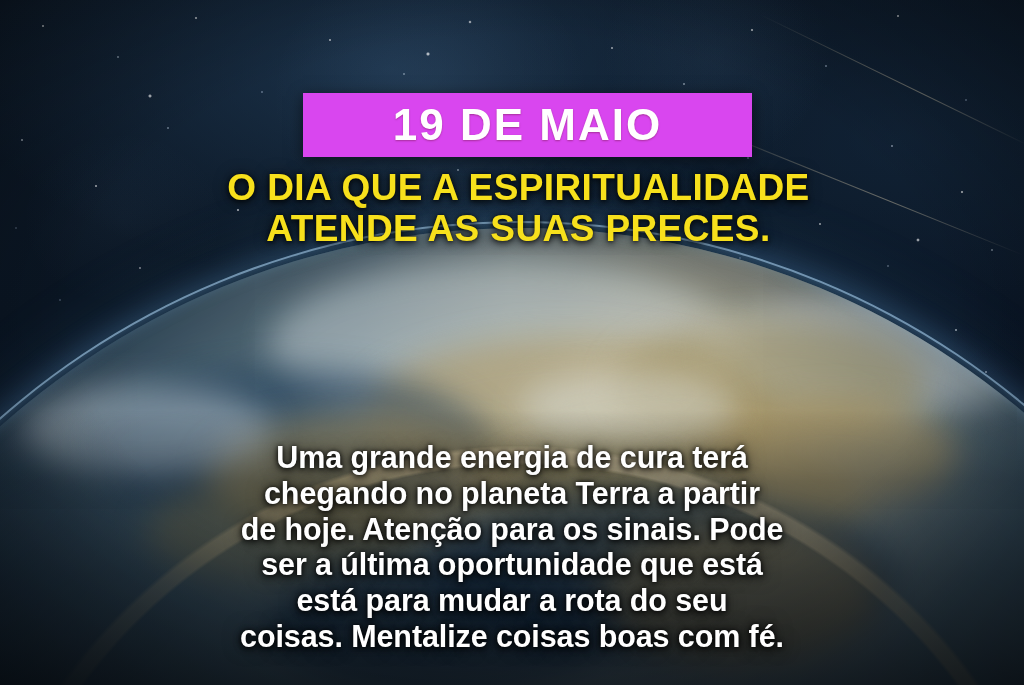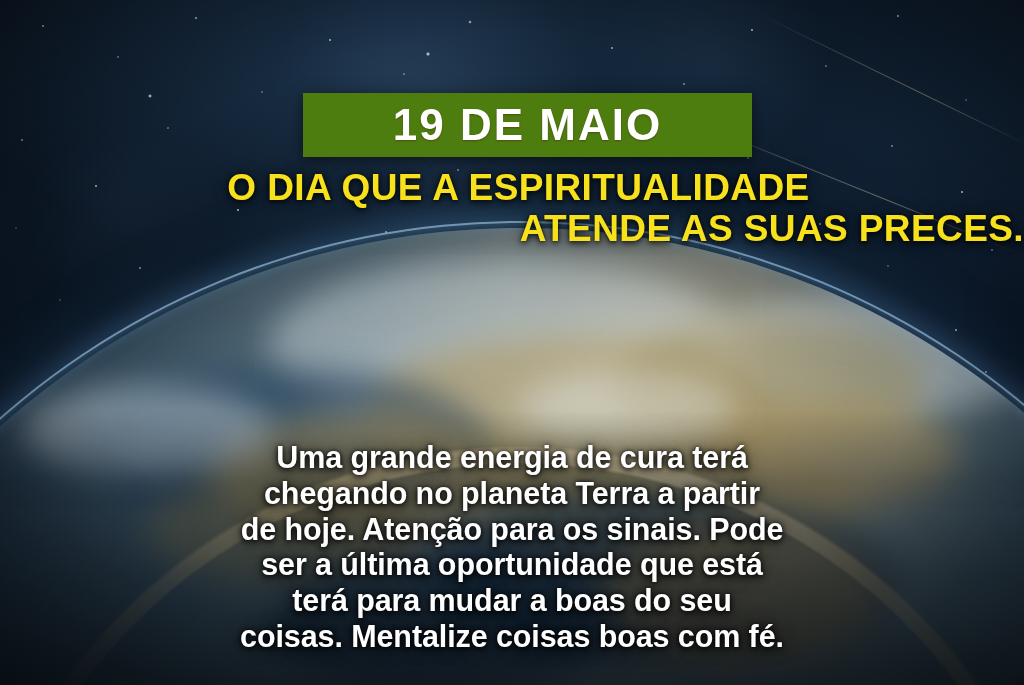--- a/index.html
+++ b/index.html
@@ -223,21 +223,21 @@
     inset: 0;
     text-align: center;
   }
 
   .date-banner {
     position: absolute;
     left: 303px;
     top: 93px;
     width: 449px;
     height: 64px;
-    background: #4d7c0f;
+    background: #d946ef;
     display: flex;
     align-items: center;
     justify-content: center;
     box-shadow: 0 3px 14px rgba(0,0,0,0.55);
   }
   .date-banner-text {
     color: #ffffff;
     font-size: 44px;
     font-weight: 700;
     letter-spacing: 2.0px;
@@ -254,21 +254,21 @@
     font-size: 37px;
     font-weight: 700;
     line-height: 1.12;
     letter-spacing: 0.4px;
     text-shadow:
       0 0 3px rgba(0,0,0,0.55),
       0 2px 6px rgba(0,0,0,0.80),
       0 0 16px rgba(0,0,0,0.45);
     padding-left: 13px;
   }
-  .headline .l2 { display: block; text-align: right; }
+  .headline .l2 { display: block; }
 
   .body-copy {
     position: absolute;
     left: 52px; right: 52px;
     top: 440px;
     color: #ffffff;
     font-size: 30.5px;
     font-weight: 700;
     line-height: 1.175;
     letter-spacing: -0.1px;
@@ -346,19 +346,19 @@
     <div class="headline">
       <span class="l1">O DIA QUE A ESPIRITUALIDADE</span>
       <span class="l2">ATENDE AS SUAS PRECES.</span>
     </div>
 
     <div class="body-copy">
       <span class="ln">Uma grande energia de cura terá</span>
       <span class="ln">chegando no planeta Terra a partir</span>
       <span class="ln">de hoje. Atenção para os sinais. Pode</span>
       <span class="ln">ser a última oportunidade que está</span>
-      <span class="ln">terá para mudar a boas do seu</span>
+      <span class="ln">está para mudar a rota do seu</span>
       <span class="ln">coisas. Mentalize coisas boas com fé.</span>
     </div>
 
 
   </div>
 </div>
 
 </body></html>

